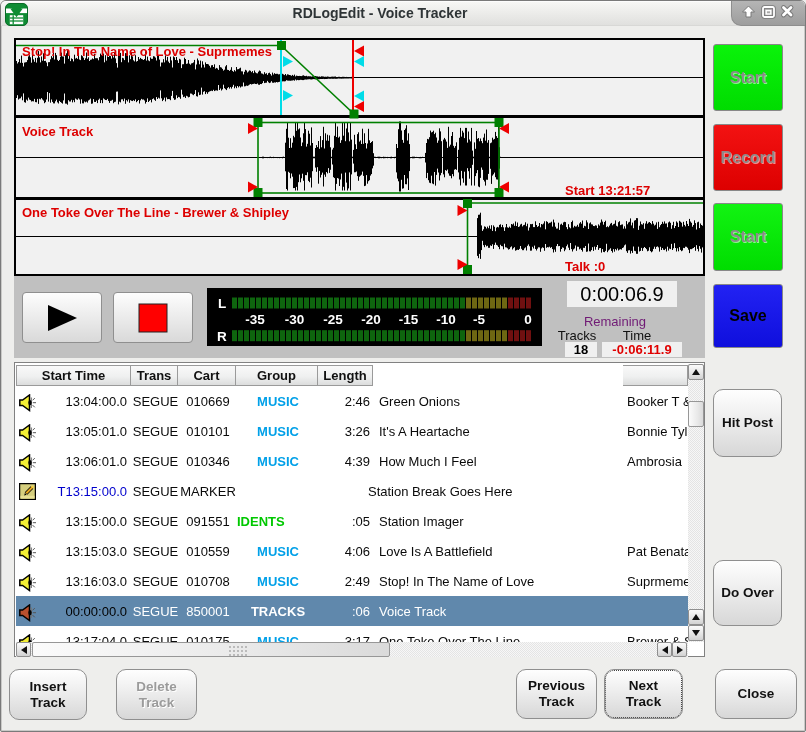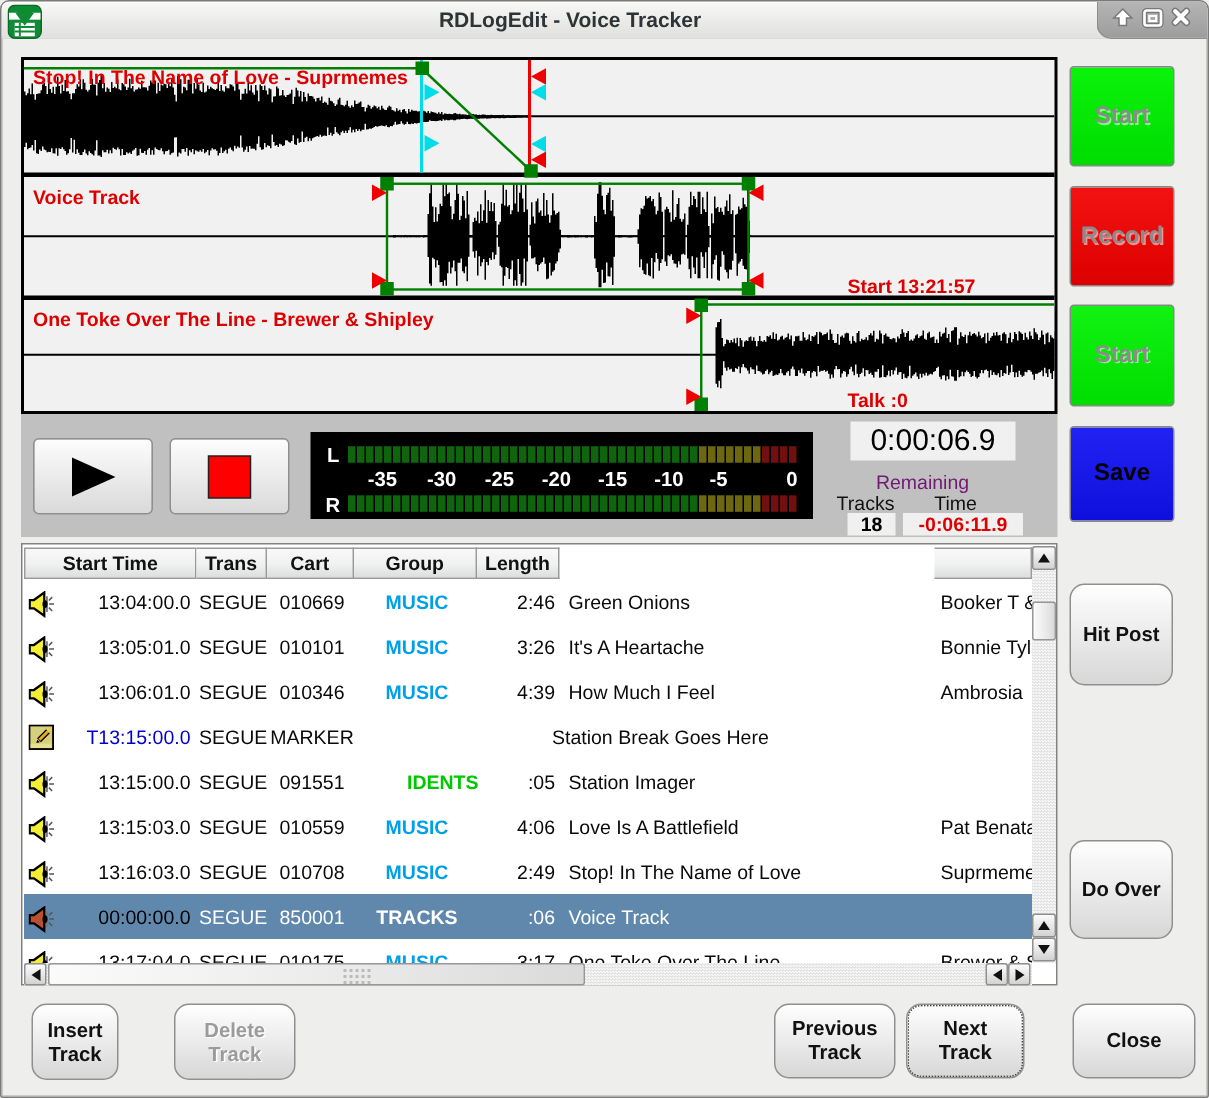--- a/index.html
+++ b/index.html
@@ -327,21 +327,21 @@
     <div class="row" style="top:143px;">
       <svg width="18" height="18" viewBox="0 0 18 18" style="position:absolute;left:3px;top:8px">
 <polygon points="0.8,6 3.6,6 10.5,1 10.5,16.5 3.6,11.5 0.8,11.5" fill="#f4ef35" stroke="#000" stroke-width="1.5"></polygon>
 <path d="M12.3 3.5 L12.3 14" fill="none" stroke="#777" stroke-width="1.2"></path>
 <path d="M13.6 6.3 L15.8 4.1 M13.8 8.7 L17 8.7 M13.6 11.1 L15.8 13.3" stroke="#555" stroke-width="1"></path>
 <ellipse cx="11" cy="8.7" rx="1.7" ry="2.6" fill="#000"></ellipse>
 </svg>
       <div class="cell" style="left:0;width:111px;text-align:right;">13:15:00.0</div>
       <div class="cell" style="left:116px;width:47px;text-align:center">SEGUE</div>
       <div class="cell" style="left:163px;width:58px;text-align:center">091551</div>
-      <div class="cell" style="left:221px;width:82px;text-align:right;font-weight:bold;color:#00c800">IDENTS</div>
+      <div class="cell" style="left:221px;width:82px;text-align:left;font-weight:bold;color:#00c800">IDENTS</div>
       <div class="cell" style="left:303px;width:51px;text-align:right">:05</div>
       <div class="cell" style="left:363px">Station Imager</div>
     </div>
     <div class="row" style="top:173px;">
       <svg width="18" height="18" viewBox="0 0 18 18" style="position:absolute;left:3px;top:8px">
 <polygon points="0.8,6 3.6,6 10.5,1 10.5,16.5 3.6,11.5 0.8,11.5" fill="#f4ef35" stroke="#000" stroke-width="1.5"></polygon>
 <path d="M12.3 3.5 L12.3 14" fill="none" stroke="#777" stroke-width="1.2"></path>
 <path d="M13.6 6.3 L15.8 4.1 M13.8 8.7 L17 8.7 M13.6 11.1 L15.8 13.3" stroke="#555" stroke-width="1"></path>
 <ellipse cx="11" cy="8.7" rx="1.7" ry="2.6" fill="#000"></ellipse>
 </svg>
@@ -443,18 +443,18 @@
       <svg width="8" height="10">
         <polygon points="1,5 7,1 7,9" fill="#111"></polygon>
       </svg>
     </div>
     <div class="sbtn" style="left:657px;top:279px;width:15px;height:15px">
       <svg width="8" height="10">
         <polygon points="7,5 1,1 1,9" fill="#111"></polygon>
       </svg>
     </div>
   </div>
-<div class="btn" style="left:21px;top:669px;width:58px;height:51px;">Insert<br>Track</div>
+<div class="btn" style="left:9px;top:669px;width:78px;height:51px;">Insert<br>Track</div>
 <div class="btn" style="left:116px;top:669px;width:81px;height:51px;">
     <span style="color:#9b9b9b;text-shadow:1px 1px 0 #fff">Delete<br>Track</span>
   </div>
 <div class="btn" style="left:516px;top:669px;width:81px;height:50px;">Previous<br>Track</div>
 <div class="btn" style="left:604px;top:669px;width:79px;height:50px;outline:1px dotted #444;outline-offset:-2px">Next<br>Track</div>
 <div class="btn" style="left:715px;top:669px;width:82px;height:50px;">Close</div>
 </body></html>

